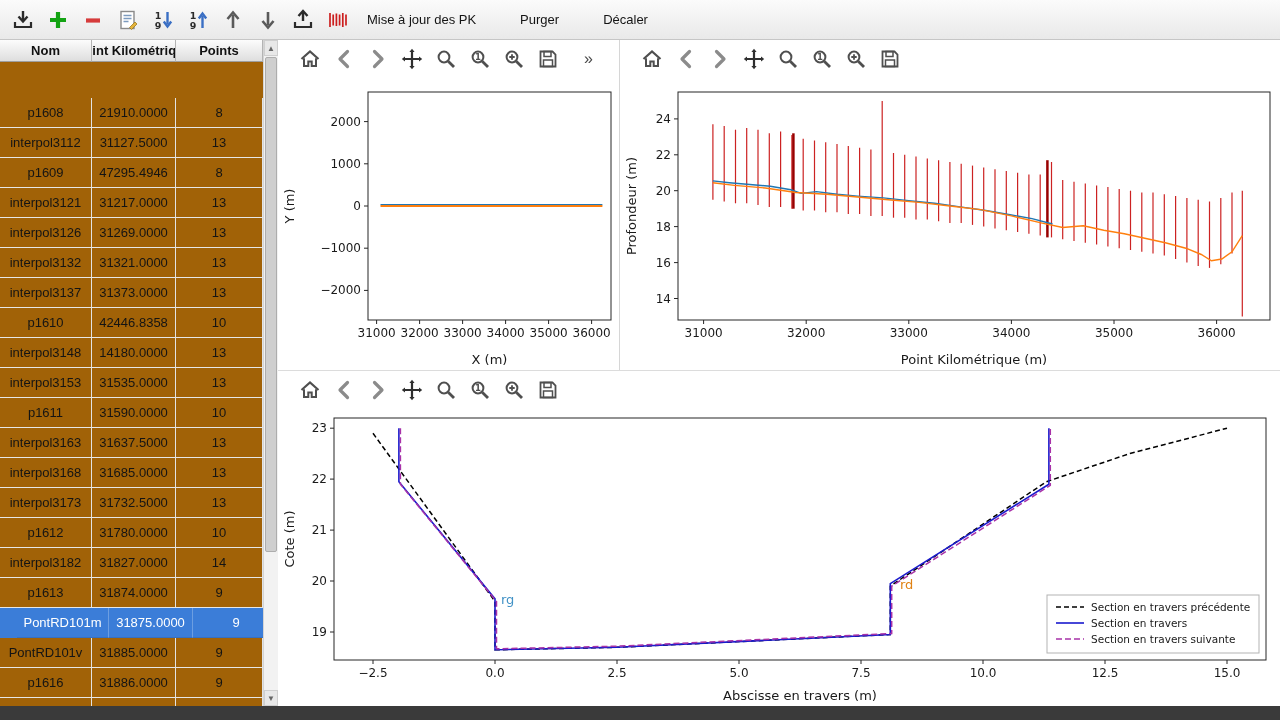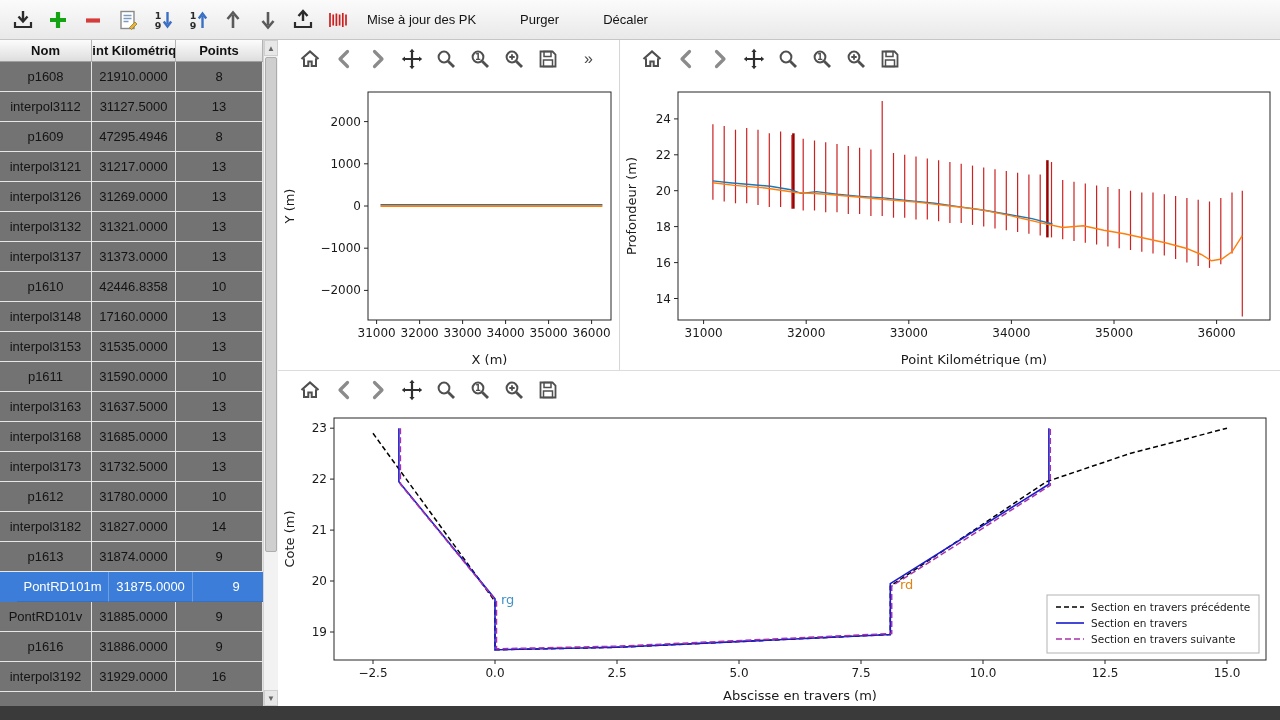--- a/index.html
+++ b/index.html
@@ -12,27 +12,27 @@
     border-bottom:1px solid #c6c6c6;display:flex;align-items:center;padding:0 10px;flex:0 0 auto;}
   .mt-icons{display:flex;align-items:center;gap:9px;}
   .mt-btn{width:26px;height:26px;display:flex;align-items:center;justify-content:center;cursor:default;}
   .mt-actions{display:flex;align-items:center;gap:40px;margin-left:14px;}
   .mt-text{font-size:13px;color:#141414;padding:4px 2px;cursor:default;}
 
   
   .content{flex:1 1 auto;display:flex;min-height:0;}
 
   
-  .left-panel{width:278px;flex:0 0 278px;background:#737373;border-right:2px solid #0c4a6e;display:flex;}
+  .left-panel{width:278px;flex:0 0 278px;background:#a16207;border-right:2px solid #0c4a6e;display:flex;}
   .table{width:263px;flex:0 0 263px;display:flex;flex-direction:column;}
   .thead{display:grid;grid-template-columns:92px 84px 87px;height:22px;flex:0 0 22px;}
   .th{background:linear-gradient(#fcfcfc,#dedede);border-right:1px solid #b3b3b3;border-bottom:1px solid #9f9f9f;
     font-size:13px;font-weight:bold;color:#111;display:flex;align-items:center;justify-content:center;overflow:hidden;}
   .th span{white-space:nowrap;}
-  .tbody{flex:1 1 auto;overflow:hidden;}
+  .tbody{flex:1 1 auto;overflow:hidden;margin-top:36px;}
   .trow{display:grid;grid-template-columns:92px 84px 87px;height:30px;}
   .td{font-size:13px;color:#141414;display:flex;align-items:center;justify-content:center;
     border-right:1px solid #e3e3e3;border-bottom:1px solid #e7e7e7;white-space:nowrap;overflow:hidden;}
   .trow.selected .td{color:#fff;border-right-color:rgba(255,255,255,.25);border-bottom-color:rgba(0,0,0,.1);}
 
   
   .vscroll{width:15px;flex:0 0 15px;background:#f2f2f2;border-left:1px solid #d4d4d4;
     display:flex;flex-direction:column;}
   .sb-btn{height:16px;flex:0 0 16px;font-size:8px;color:#666;display:flex;align-items:center;justify-content:center;
     background:#e8e8e8;border:1px solid #cfcfcf;}
@@ -211,21 +211,21 @@
               <div class="td">31373.0000</div>
               <div class="td">13</div>
             </div>
             <div class="trow">
               <div class="td">p1610</div>
               <div class="td">42446.8358</div>
               <div class="td">10</div>
             </div>
             <div class="trow">
               <div class="td">interpol3148</div>
-              <div class="td">17160.0000</div>
+              <div class="td">14180.0000</div>
               <div class="td">13</div>
             </div>
             <div class="trow">
               <div class="td">interpol3153</div>
               <div class="td">31535.0000</div>
               <div class="td">13</div>
             </div>
             <div class="trow">
               <div class="td">p1611</div>
               <div class="td">31590.0000</div>

